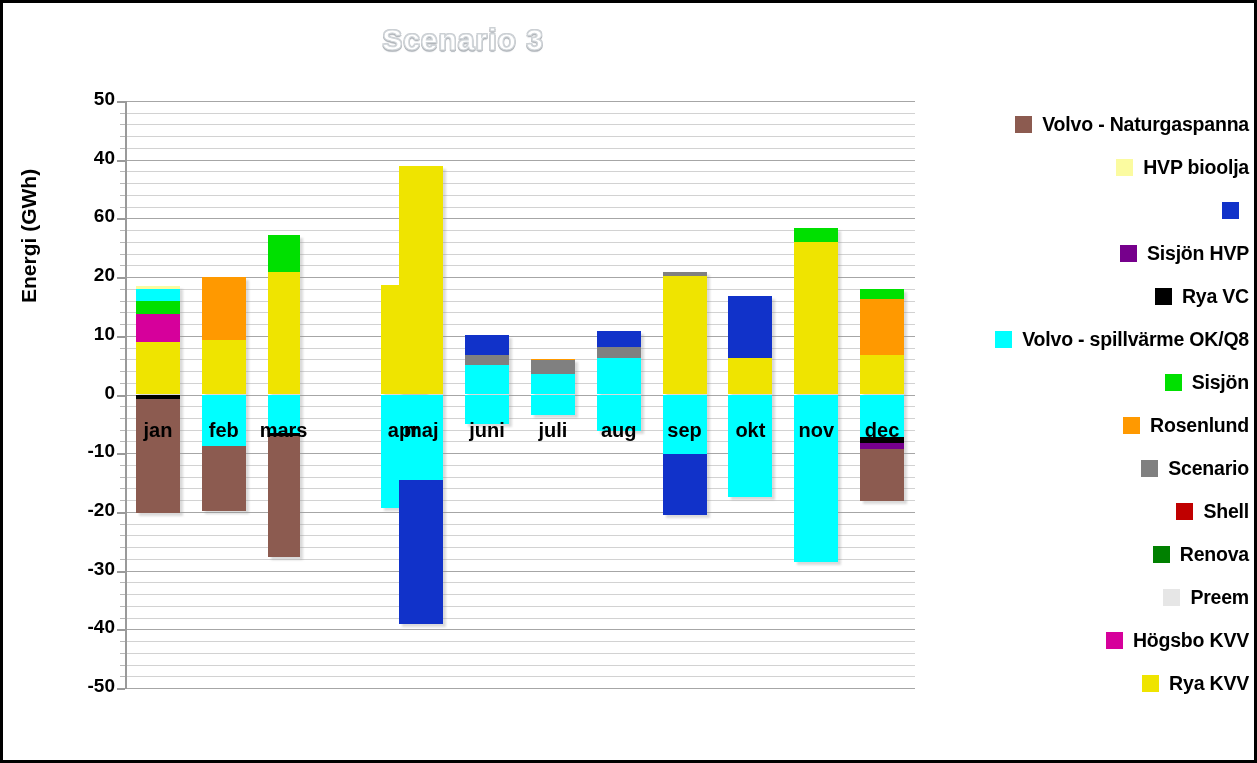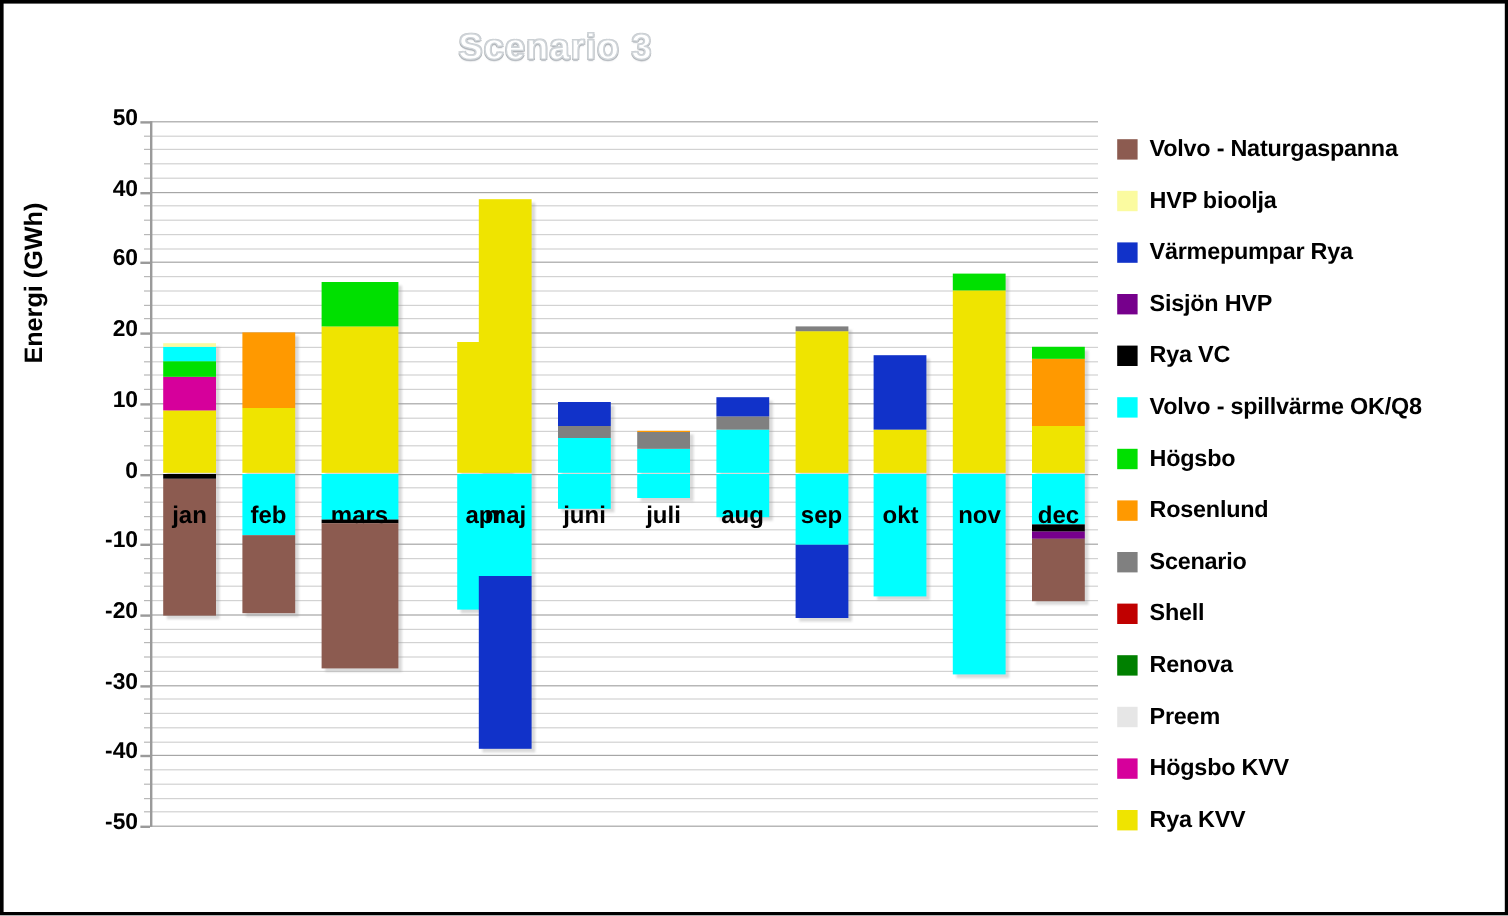--- a/index.html
+++ b/index.html
@@ -143,20 +143,21 @@
   #legend {
     position: absolute;
     left: 928px;
     top: 100px;
     width: 318px;
   }
   .legend-item {
     display: flex;
     align-items: center;
     height: 43px;
+    justify-content: flex-end;
   }
   .legend-swatch {
     width: 17px;
     height: 17px;
     flex: 0 0 17px;
     margin-right: 10px;
   }
   .legend-label {
     font-size: 19.5px;
     font-weight: bold;
@@ -238,21 +239,21 @@
         <div class="bar-label" style="top: 317.5px;">jan</div>
       </div>
       <div class="bar-group" style="left: 76.75px; width: 44px;">
         <div class="bar-shadow" style="top: 179.1px; height: 233.626px;"></div>
         <div class="bar-seg" title="Rya KVV" style="background: rgb(239, 228, 0); top: 238.909px; height: 54.591px;"></div>
         <div class="bar-seg" title="Rosenlund" style="background: rgb(255, 153, 0); top: 176.1px; height: 62.809px;"></div>
         <div class="bar-seg" title="Volvo - spillvärme OK/Q8" style="background: rgb(0, 255, 255); top: 293.5px; height: 51.069px;"></div>
         <div class="bar-seg" title="Volvo - Naturgaspanna" style="background: rgb(140, 91, 80); top: 344.569px; height: 65.157px;"></div>
         <div class="bar-label" style="top: 317.5px;">feb</div>
       </div>
-      <div class="bar-group" style="left: 142.583px; width: 64px;">
+      <div class="bar-group" style="left: 142.583px; width: 32px;">
         <div class="bar-shadow" style="top: 136.836px; height: 321.676px;"></div>
         <div class="bar-seg" title="Rya KVV" style="background: rgb(239, 228, 0); top: 171.404px; height: 122.096px;"></div>
         <div class="bar-seg" title="Sävenäs" style="background: rgb(0, 224, 0); top: 133.836px; height: 37.568px;"></div>
         <div class="bar-seg" title="Volvo - spillvärme OK/Q8" style="background: rgb(0, 255, 255); top: 293.5px; height: 38.742px;"></div>
         <div class="bar-seg" title="Rya VC" style="background: rgb(0, 0, 0); top: 332.242px; height: 2.935px;"></div>
         <div class="bar-seg" title="Volvo - Naturgaspanna" style="background: rgb(140, 91, 80); top: 335.177px; height: 120.335px;"></div>
         <div class="bar-label" style="top: 317.5px;">mars</div>
       </div>
       <div class="bar-group" style="left: 208.417px; width: 44px; margin-left: 48px;">
         <div class="bar-shadow" style="top: 187.318px; height: 222.473px;"></div>
@@ -346,37 +347,36 @@
       <div class="legend-item">
         <span class="legend-swatch" style="background: rgb(140, 91, 80);"></span>
         <span class="legend-label">Volvo - Naturgaspanna</span>
       </div>
       <div class="legend-item">
         <span class="legend-swatch" style="background: rgb(251, 251, 160);"></span>
         <span class="legend-label">HVP bioolja</span>
       </div>
       <div class="legend-item">
         <span class="legend-swatch" style="background: rgb(17, 50, 201);"></span>
-        <span class="legend-label">Värmepumpar Rya</span>
       </div>
       <div class="legend-item">
         <span class="legend-swatch" style="background: rgb(118, 0, 140);"></span>
         <span class="legend-label">Sisjön HVP</span>
       </div>
       <div class="legend-item">
         <span class="legend-swatch" style="background: rgb(0, 0, 0);"></span>
         <span class="legend-label">Rya VC</span>
       </div>
       <div class="legend-item">
         <span class="legend-swatch" style="background: rgb(0, 255, 255);"></span>
         <span class="legend-label">Volvo - spillvärme OK/Q8</span>
       </div>
       <div class="legend-item">
         <span class="legend-swatch" style="background: rgb(0, 224, 0);"></span>
-        <span class="legend-label">Högsbo</span>
+        <span class="legend-label">Sisjön</span>
       </div>
       <div class="legend-item">
         <span class="legend-swatch" style="background: rgb(255, 153, 0);"></span>
         <span class="legend-label">Rosenlund</span>
       </div>
       <div class="legend-item">
         <span class="legend-swatch" style="background: rgb(128, 128, 128);"></span>
         <span class="legend-label">Scenario</span>
       </div>
       <div class="legend-item">

